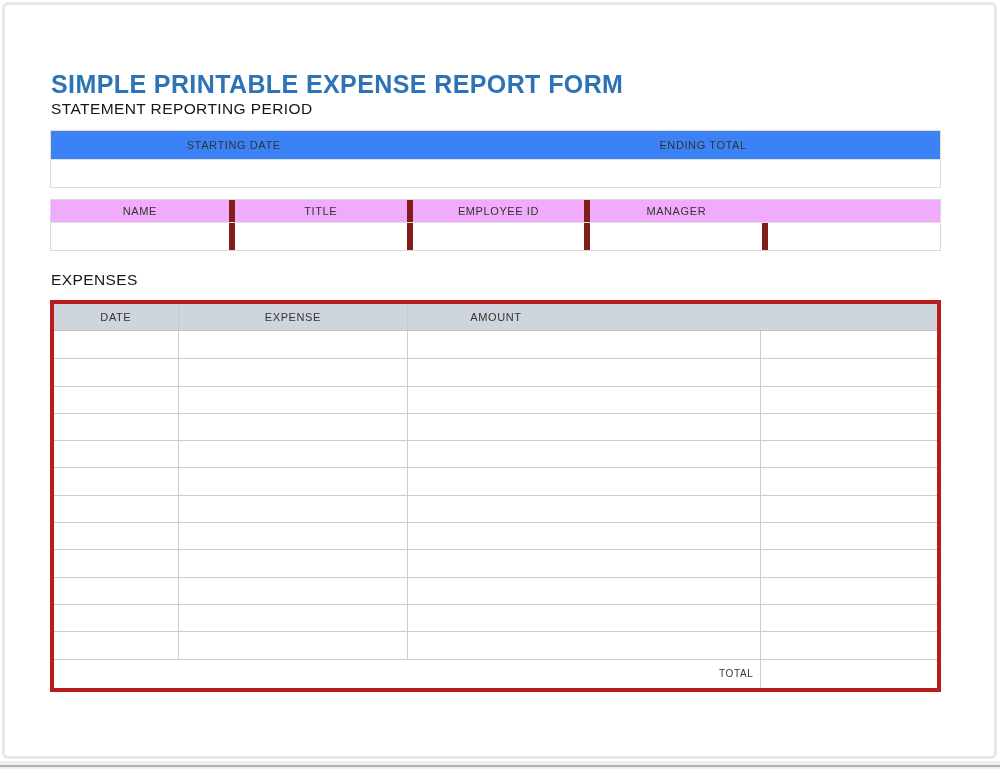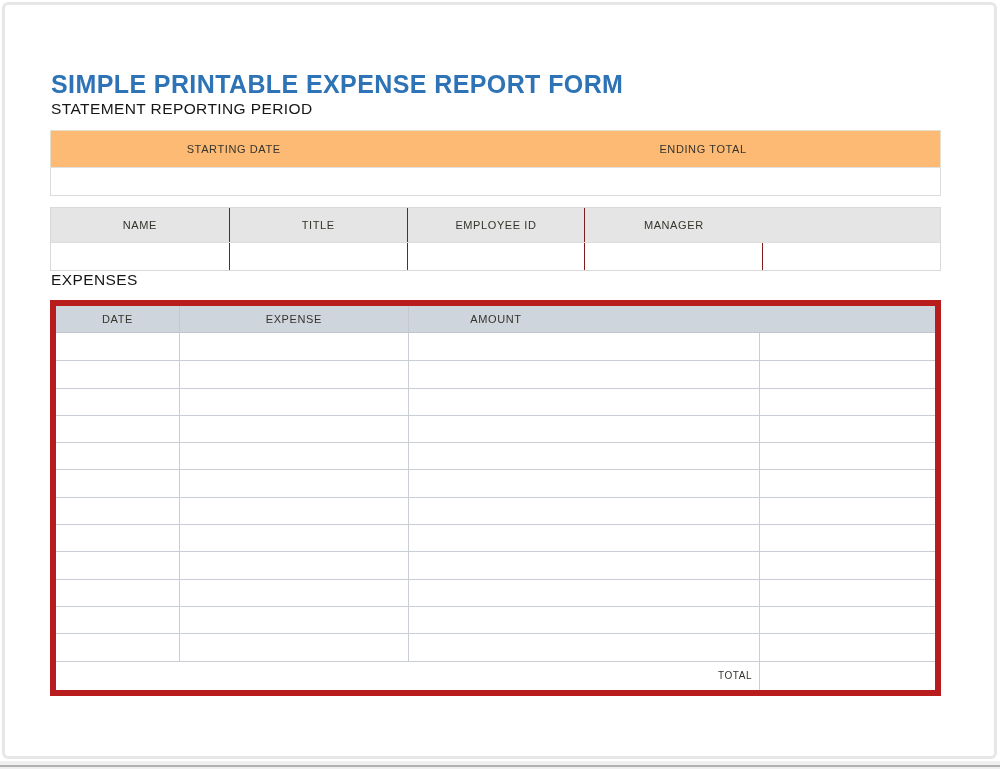--- a/index.html
+++ b/index.html
@@ -16,35 +16,35 @@
                      letter-spacing:0.4px; }
   #heading-period  { left:51px; top:100px; }
   #heading-expenses{ left:51px; top:271px; }
 
   .tbl { position:absolute; left:50px; width:891px; }
   .row { display:flex; width:100%; }
   .hdr-text { font-size:11px; letter-spacing:0.6px; color:#35332c; }
 
   
   #tbl-period { top:130px; }
-  #tbl-period .hdr { height:38px; background:#fdba74; border:1px solid #e6dfc9; border-bottom:1px solid #e0e0e0; }
+  #tbl-period .hdr { height:30px; background:#3b82f6; border:1px solid #e6dfc9; border-bottom:1px solid #e0e0e0; }
   #tbl-period .bdy { height:28px; background:#fff; border:1px solid #dcdcdc; border-top:none; }
   .t1-c0 { width:41.1%; } .t1-c1 { width:5.6%; } .t1-c2 { width:53.3%; }
   .cell-center { display:flex; align-items:center; justify-content:center; }
   .to-text { font-size:11.5px; color:#2e2e2e;margin-top:44px; }
 
   
   #tbl-employee { top:199px; }
-  #tbl-employee .hdr { height:36px; background:#e5e5e5; border:1px solid #d9d9d9; border-bottom:1px solid #dedede;margin-top:8px; }
+  #tbl-employee .hdr { height:24px; background:#f0abfc; border:1px solid #d9d9d9; border-bottom:1px solid #dedede; }
   #tbl-employee .bdy { height:28px; background:#fff; border:1px solid #d9d9d9; border-top:none; }
   .t2-cell { width:20%; display:flex; align-items:center; justify-content:center; }
-  #tbl-employee .t2-cell + .t2-cell { border-left:1px solid #7f1d1d; }
+  #tbl-employee .t2-cell + .t2-cell { border-left:6px solid #7f1d1d; }
 
   
-  #tbl-expenses { top:300px; border:6px solid #b91c1c; background:#fff; }
+  #tbl-expenses { top:300px; border:4px solid #b91c1c; background:#fff; }
   #tbl-expenses .hdr { height:27px; background:#cfd5dc; border-bottom:1px solid #bfc5cb; }
   .x-c0 { width:14%; } .x-c1 { width:26%; } .x-c2 { width:40%; } .x-c3 { width:20%; }
   #tbl-expenses .hdr > div { display:flex; align-items:center; justify-content:center; }
   #tbl-expenses .hdr > div + div { border-left:1px solid #c3c9cf; }
   .x-row { display:flex; height:27.3px; border-top:1px solid #c9ced4; }
   .x-row:first-child { border-top:none; }
   .x-row .x-cell + .x-cell { border-left:1px solid #c9ced4; }
   .total-row { display:flex; height:29px; border-top:1px solid #c9ced4; }
   .total-label-cell { width:80%; display:flex; align-items:center; justify-content:flex-end;
                       padding-right:7px; font-size:10px; letter-spacing:0.6px; color:#35332c; }

